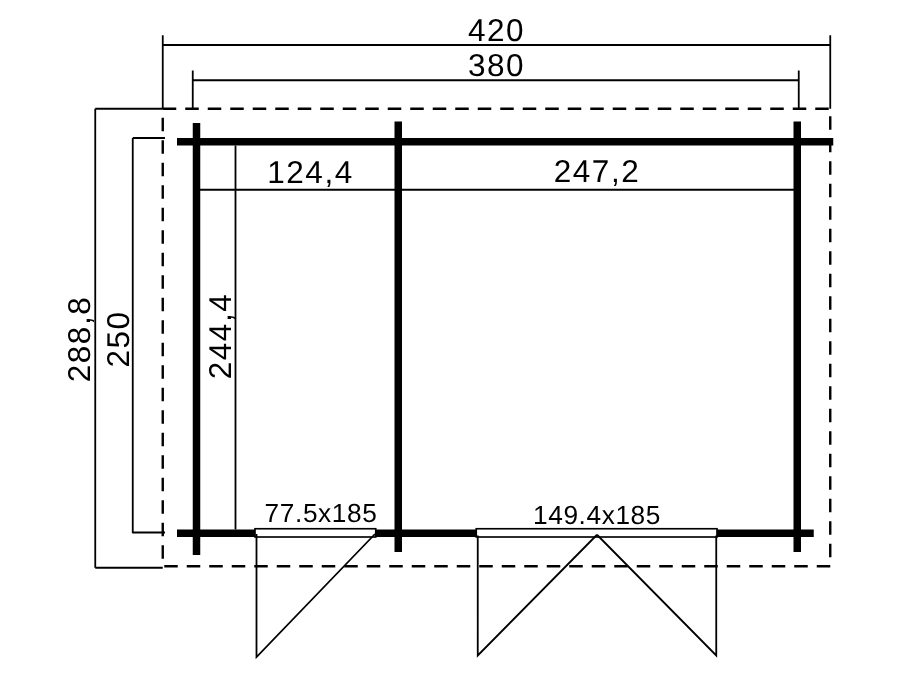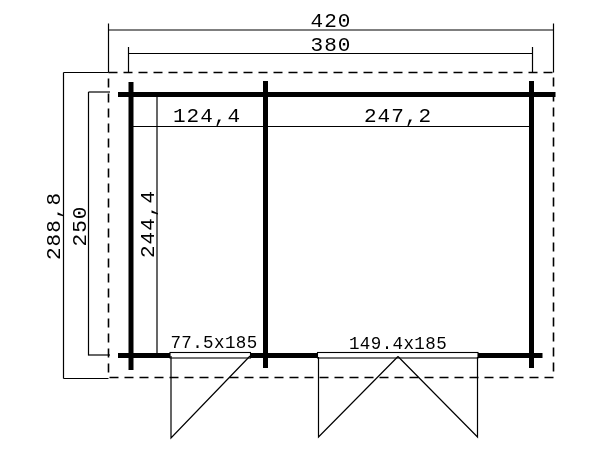--- a/index.html
+++ b/index.html
@@ -5,21 +5,21 @@
   html, body {
     margin: 0;
     padding: 0;
     background: #ffffff;
   }
   .canvas {
     position: relative;
     width: 600px;
     height: 450px;
     background: var(--bg, #ffffff);
-    font-family: Liberation Mono, monospace;
+    font-family: Liberation Sans, sans-serif;
     overflow: hidden;
   }
   svg { display: block; }
   .wall {
     stroke: var(--line, #000000);
     stroke-width: 5;
     fill: none;
   }
   .thin {
     stroke: var(--line, #000000);

